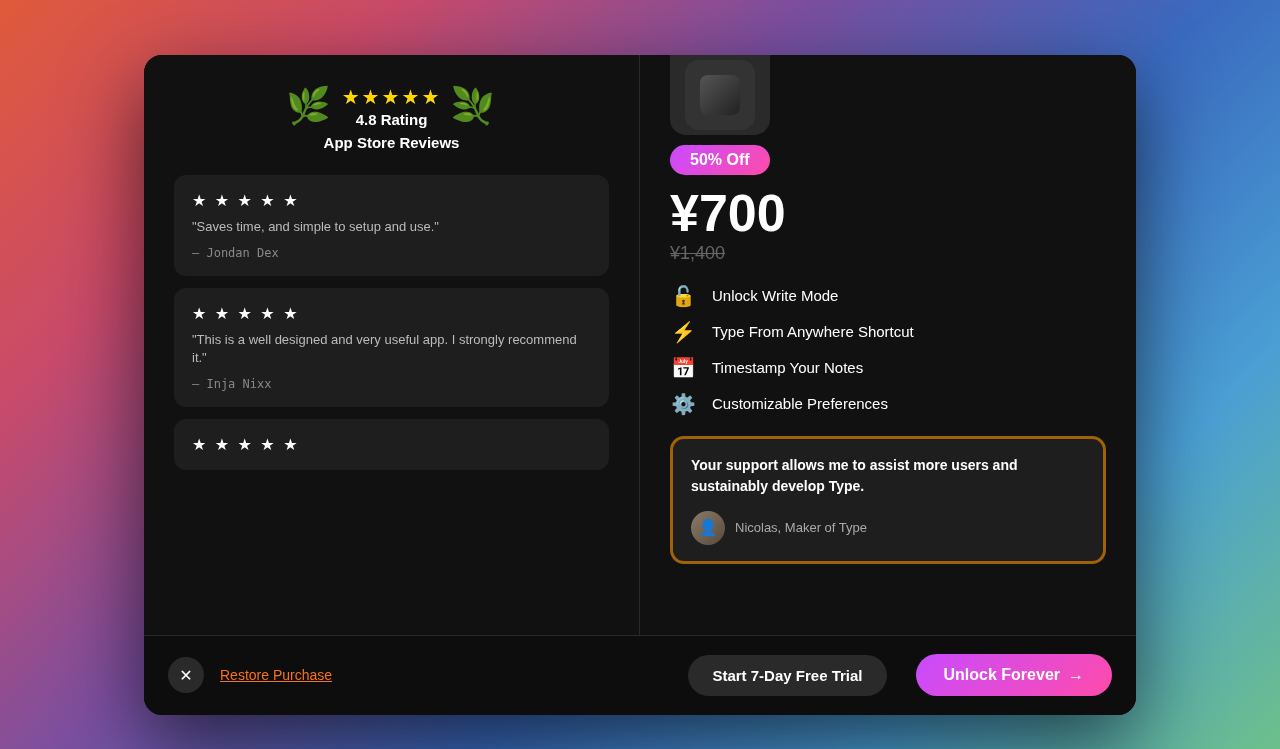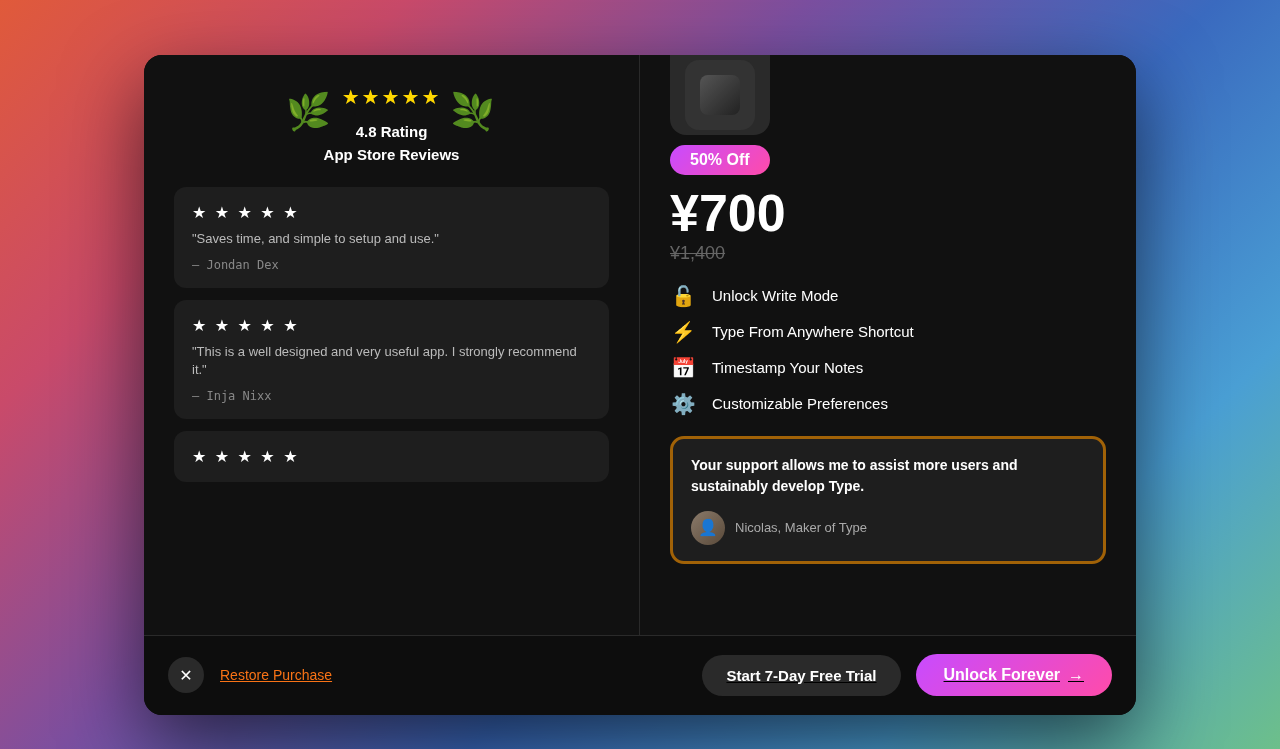--- a/index.html
+++ b/index.html
@@ -79,21 +79,21 @@
     .stars {
       color: #FFD700;
       font-size: 20px;
       letter-spacing: 2px;
     }
 
     .rating-number {
       color: #ffffff;
       font-size: 15px;
       font-weight: 600;
-      margin-top: 14px;
+      margin-top: 2px;
     }
 
     .rating-label {
       color: #ffffff;
       font-size: 15px;
       font-weight: 600;
       margin-top: 2px;
       text-align: right;
     }
 
@@ -310,22 +310,21 @@
       font-size: 14px;
       text-decoration: underline;
       cursor: pointer;
       background: none;
       border: none;
     }
 
     .footer-right {
       display: flex;
       align-items: center;
-      gap: 15px;
-      text-decoration: underline;
+      gap: 29px;
     }
 
     .trial-button {
       background: #2a2a2a;
       color: #ffffff;
       border: none;
       border-radius: 50px;
       padding: 12px 24px;
       font-size: 15px;
       font-weight: 600;

